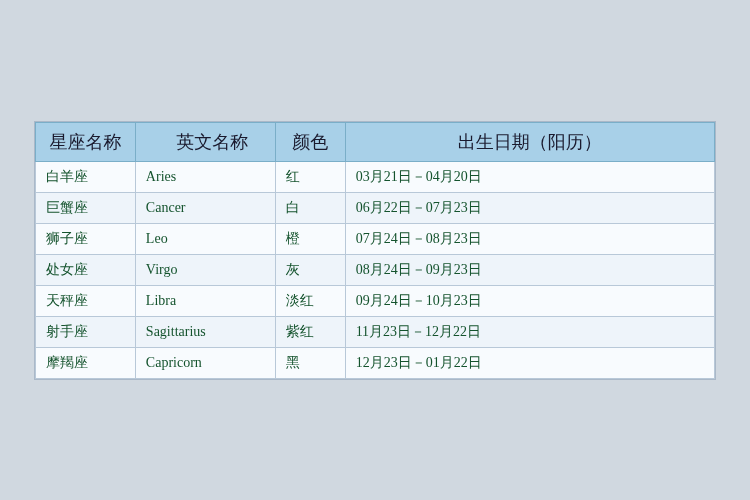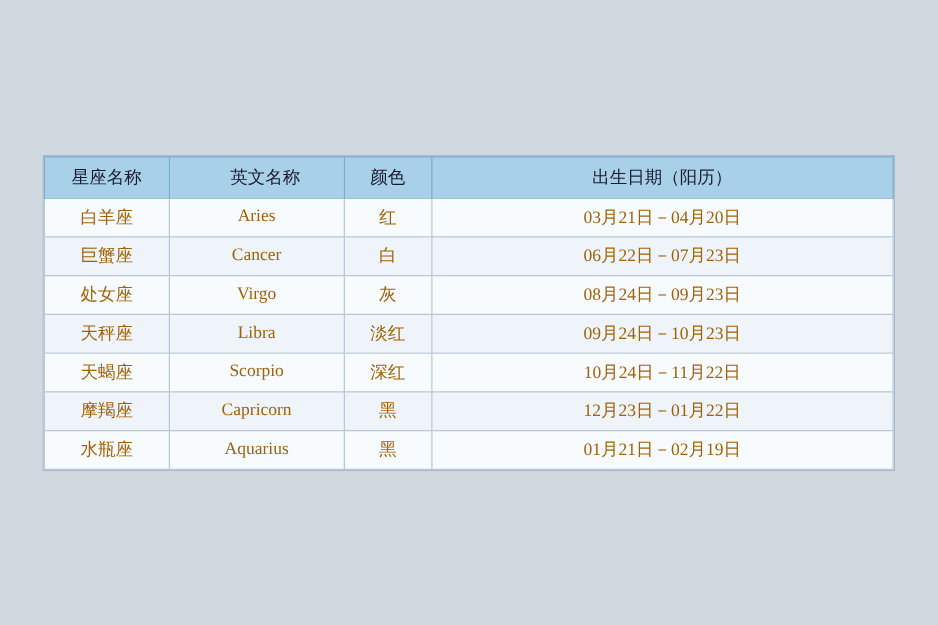--- a/index.html
+++ b/index.html
@@ -22,27 +22,27 @@
       border-collapse: collapse;
       width: 680px;
     }
     th {
       background-color: #a8d0e8;
       color: #1a1a2e;
       border: 1px solid #7aaec8;
       padding: 7px 10px;
       text-align: center;
       font-weight: normal;
-      font-size: 14px;
+      font-size: 18px;
     }
     td {
       border: 1px solid #b8c8d8;
       padding: 6px 10px;
-      text-align: center;
-      color: #a16207;
+      text-align: left;
+      color: #14532d;
       background-color: #f8fbfe;
       font-size: 14px;
     }
     tr:nth-child(even) td {
       background-color: #eef4fa;
     }
     .col-zh { width: 100px; }
     .col-en { width: 140px; padding-left: 24px; }
     .col-color { width: 70px; margin-left: 23px; }
     .col-date { width: 370px; }
@@ -67,44 +67,44 @@
           <td>红</td>
           <td>03月21日－04月20日</td>
         </tr>
         <tr>
           <td>巨蟹座</td>
           <td>Cancer</td>
           <td>白</td>
           <td>06月22日－07月23日</td>
         </tr>
         <tr>
+          <td>狮子座</td>
+          <td>Leo</td>
+          <td>橙</td>
+          <td>07月24日－08月23日</td>
+        </tr>
+        <tr>
           <td>处女座</td>
           <td>Virgo</td>
           <td>灰</td>
           <td>08月24日－09月23日</td>
         </tr>
         <tr>
           <td>天秤座</td>
           <td>Libra</td>
           <td>淡红</td>
           <td>09月24日－10月23日</td>
         </tr>
         <tr>
-          <td>天蝎座</td>
-          <td>Scorpio</td>
-          <td>深红</td>
-          <td>10月24日－11月22日</td>
+          <td>射手座</td>
+          <td>Sagittarius</td>
+          <td>紫红</td>
+          <td>11月23日－12月22日</td>
         </tr>
         <tr>
           <td>摩羯座</td>
           <td>Capricorn</td>
           <td>黑</td>
           <td>12月23日－01月22日</td>
         </tr>
-        <tr>
-          <td>水瓶座</td>
-          <td>Aquarius</td>
-          <td>黑</td>
-          <td>01月21日－02月19日</td>
-        </tr>
       </tbody>
   </table>
 </div>
 
 </body></html>

